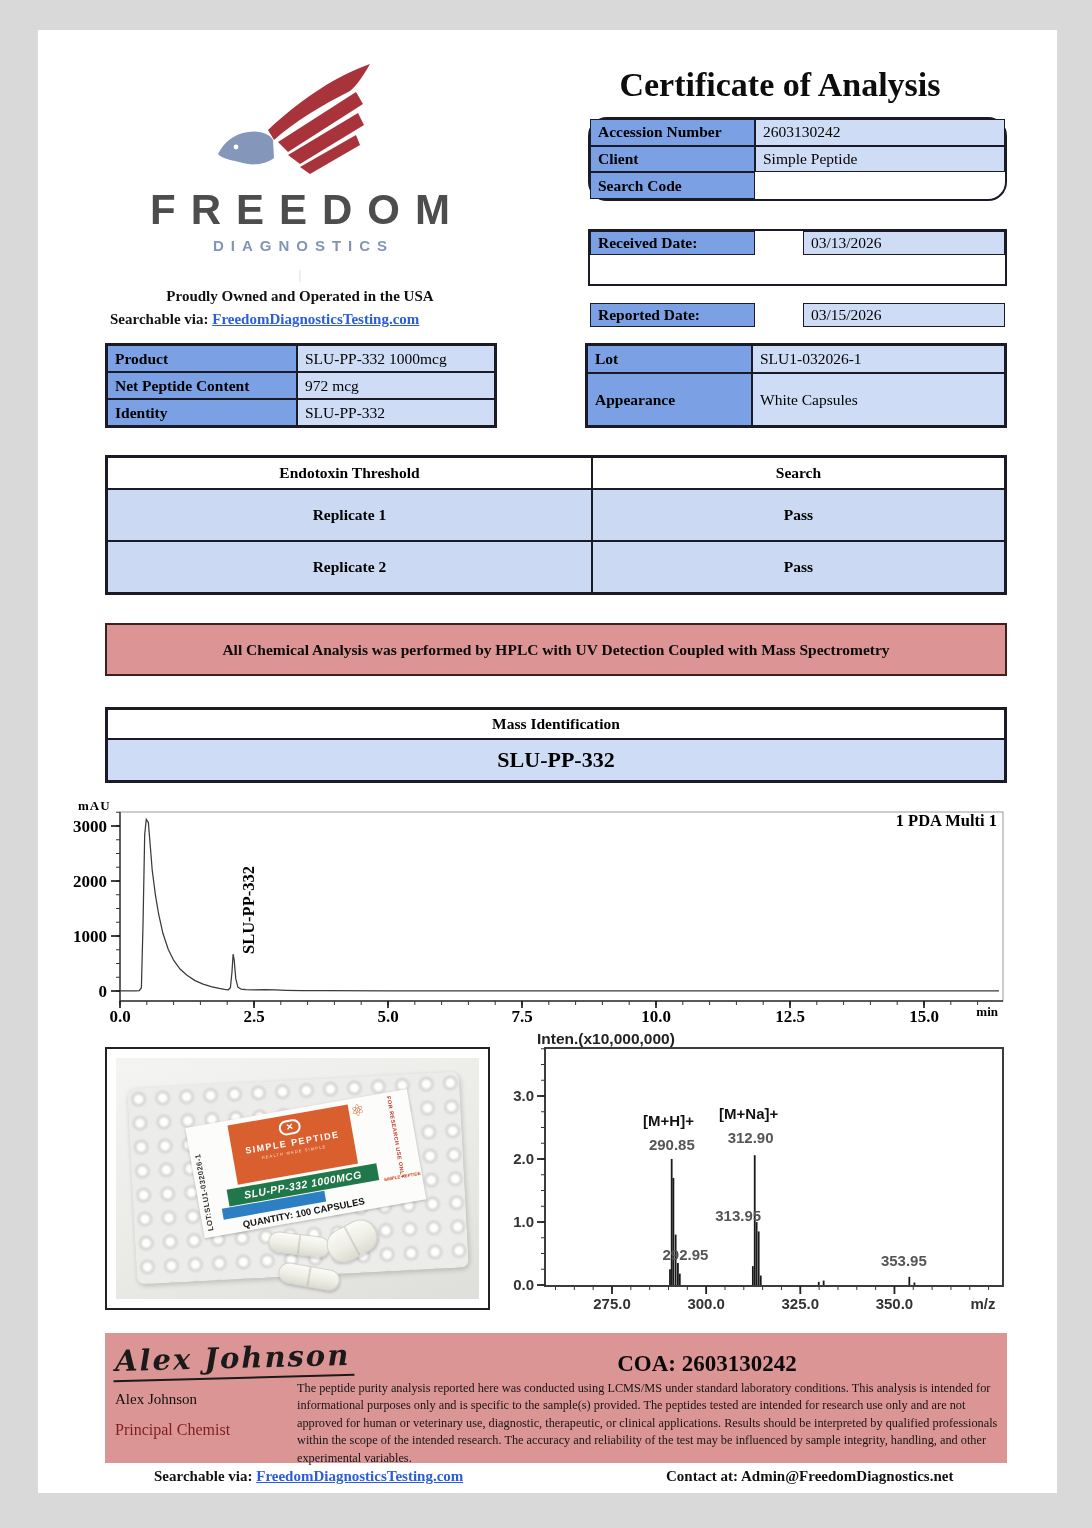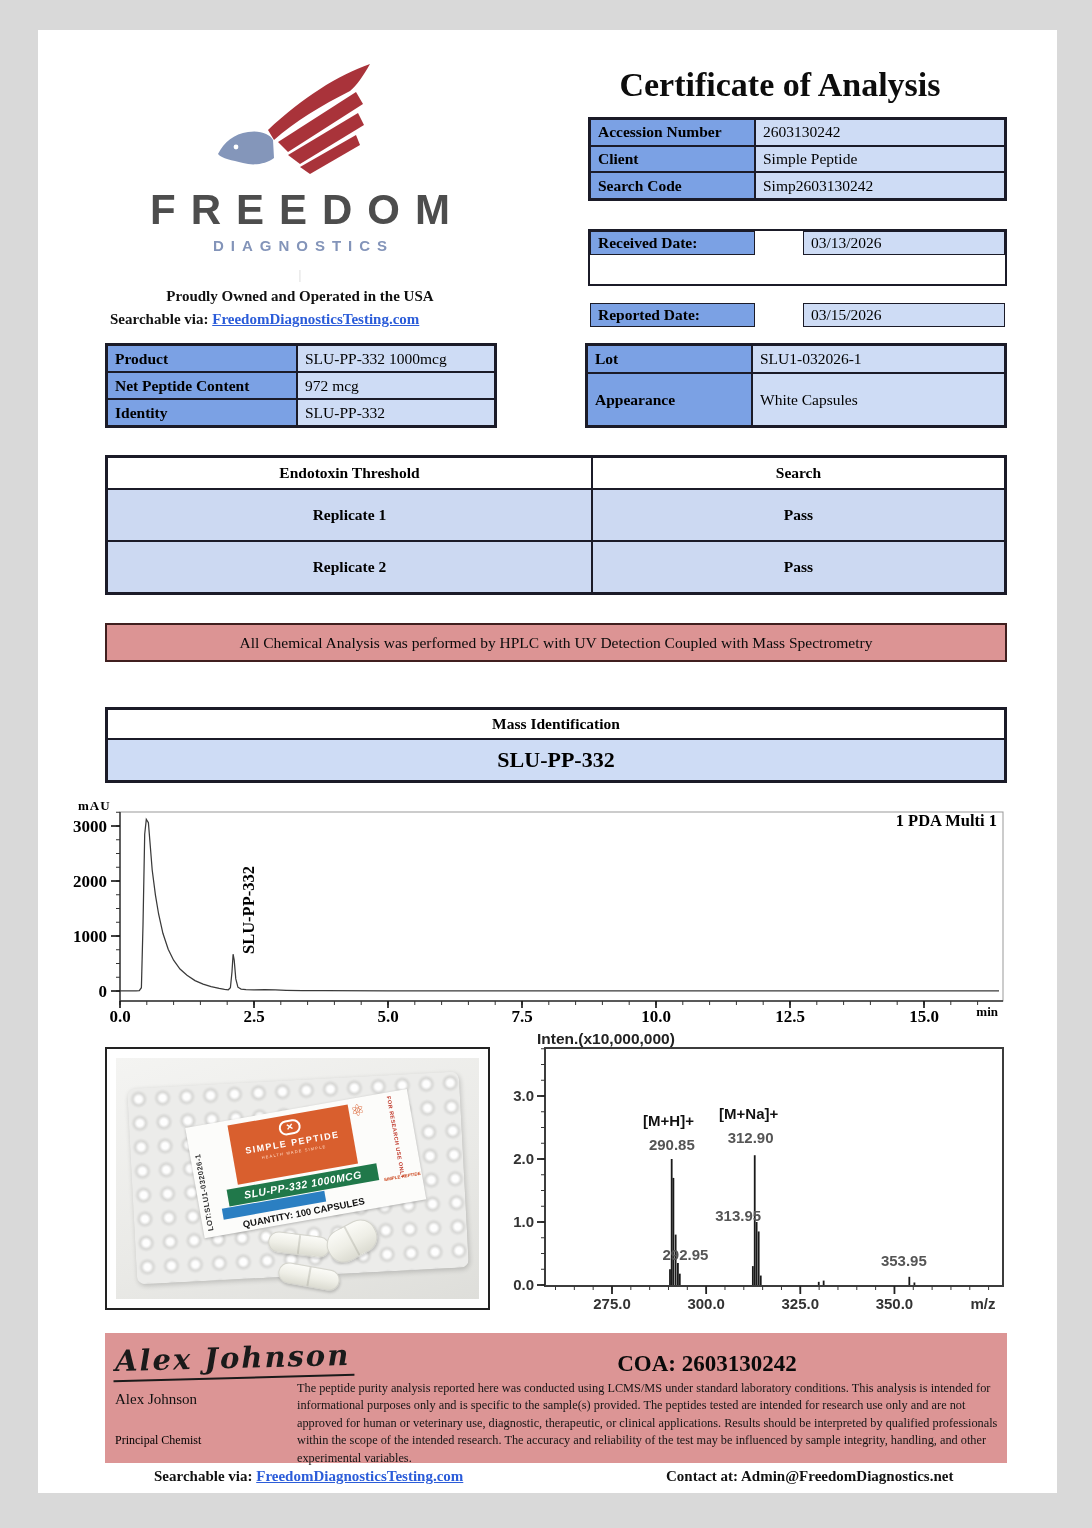--- a/index.html
+++ b/index.html
@@ -23,22 +23,22 @@
   
   .tbl { border:2px solid #1b1b28; display:grid; }
   .cell { border:1px solid #1b1b28; display:flex; align-items:center; padding:2px 7px; font-size:15.5px; color:#000; }
   .lbl { background:#7ba1e4; font-weight:bold; }
   .val { background:#cedcf5; }
   .center { justify-content:center; text-align:right; }
 
   .endo-head { background:#ffffff; font-weight:bold; }
   .endo-row { background:#ccd9f2; font-weight:bold; }
 
-  .banner { left:67px; top:593px; width:902px; height:39px; background:#dc9494; border:2px solid #401f1f;
-            display:flex; align-items:center; justify-content:center; font-weight:normal; font-size:15.5px; color:#0b0b0b; }
+  .banner { left:67px; top:593px; width:902px; height:53px; background:#dc9494; border:2px solid #401f1f;
+            display:flex; align-items:center; justify-content:center; font-weight:bold; font-size:15.5px; color:#0b0b0b; }
 
   .massid-val { font-size:22px; font-weight:bold; }
 
   
   .photo-frame { left:67px; top:1017px; width:385px; height:263px; border:2px solid #222; background:#fff; padding:9px; }
   .photo-bg { position:relative; width:100%; height:100%; background:linear-gradient(160deg,#f4f4f2 0%,#e9e9e6 60%,#dededa 100%); overflow:hidden; }
   .bubble-pack { position:absolute; left:16px; top:22px; width:332px; height:196px; border-radius:8px;
       background-color:#ececea;
       background-image:radial-gradient(circle at 11px 11px, rgba(255,255,255,0.95) 3px, rgba(190,190,188,0.45) 6px, rgba(236,236,234,0) 9px);
       background-size:24px 24px; transform:rotate(-3deg); box-shadow:1px 2px 5px rgba(0,0,0,0.18); }
@@ -56,21 +56,21 @@
   .qty-line { position:absolute; left:40px; top:98px; width:160px; font-family:"Liberation Sans", sans-serif; font-weight:bold; font-size:9.5px; color:#111; transform:rotate(-1deg); }
   .research-vert { position:absolute; right:16px; top:4px; height:88px; writing-mode:vertical-rl; font-family:"Liberation Sans", sans-serif; font-size:5.5px; font-weight:bold; color:#c0392b; letter-spacing:0.5px; }
   .mini-red-logo { position:absolute; right:1px; bottom:24px; font-family:"Liberation Sans", sans-serif; font-size:4.5px; font-weight:bold; color:#cc4a22; text-align:center; }
   .capsule { position:absolute; width:62px; height:21px; border-radius:11px; background:linear-gradient(#fbfbf7 0%, #eeeee6 55%, #dcdcd2 100%); border:1px solid #d4d4cc; box-shadow:1px 2px 3px rgba(0,0,0,0.18); }
   .capsule::after { content:""; position:absolute; left:48%; top:0; width:2px; height:100%; background:rgba(160,160,150,0.35); }
 
   
   .footer-box { left:67px; top:1303px; width:902px; height:130px; background:#dc9595; }
   .sig-script { position:absolute; left:8px; top:8px; font-family:"DejaVu Serif", serif; font-style:italic; font-weight:bold; font-size:29px; color:#1a1a1a; letter-spacing:2px; transform:rotate(-1.5deg); border-bottom:2px solid #1a1a1a; padding:0 4px 2px 2px; }
   .sig-name { position:absolute; left:10px; top:58px; font-size:15px; color:#111; }
-  .sig-title { position:absolute; left:10px; top:100px; font-size:12px; color:#000000; }
+  .sig-title { position:absolute; left:10px; top:88px; font-size:16px; color:#7f1d1d; }
   .coa-num { position:absolute; left:302px; top:10px; width:600px; text-align:center; font-size:23px; font-weight:bold; color:#0a0a0a;margin-top:8px; }
   .disclaimer { position:absolute; left:192px; top:47px; width:712px; font-size:12.3px; line-height:1.42; color:#151515; }
   .footer-links { left:0; top:1438px; width:1019px; font-size:15px; font-weight:bold; color:#111; }
 </style>
 </head>
 <body>
 
 <div class="canvas">
   <div class="page">
 
@@ -89,27 +89,26 @@
       <div class="tagline">Proudly Owned and Operated in the USA</div>
     </div>
 
     <div class="abs searchable-top">
       <span>Searchable via:</span>
       <a href="#" class="doc-link">FreedomDiagnosticsTesting.com</a>
     </div>
 
     <div class="abs coa-title">Certificate of Analysis</div>
 
-    <div class="abs tbl" style="left:550px; top:87px; width:419px; height:84px; grid-template-columns:165px 1fr; grid-template-rows:repeat(3,1fr);">
+    <div class="abs tbl" style="left:550px; top:87px; width:419px; height:84px; grid-template-columns:165px 1fr; grid-template-rows:repeat(3,1fr);border-radius:19px;">
       <div class="cell lbl">Accession Number</div>
       <div class="cell val">2603130242</div>
       <div class="cell lbl">Client</div>
       <div class="cell val">Simple Peptide</div>
       <div class="cell lbl">Search Code</div>
-      <div class="cell val">Simp2603130242</div>
     </div>
 
     <div class="abs tbl" style="left:550px; top:199px; width:419px; height:57px; grid-template-columns:165px 1fr; grid-template-rows:repeat(2,1fr);gap:48px;">
       <div class="cell lbl">Received Date:</div>
       <div class="cell val">03/13/2026</div>
       <div class="cell lbl">Reported Date:</div>
       <div class="cell val">03/15/2026</div>
     </div>
 
     <div class="abs tbl" style="left:67px; top:313px; width:392px; height:85px; grid-template-columns:190px 1fr; grid-template-rows:repeat(3,1fr);">

